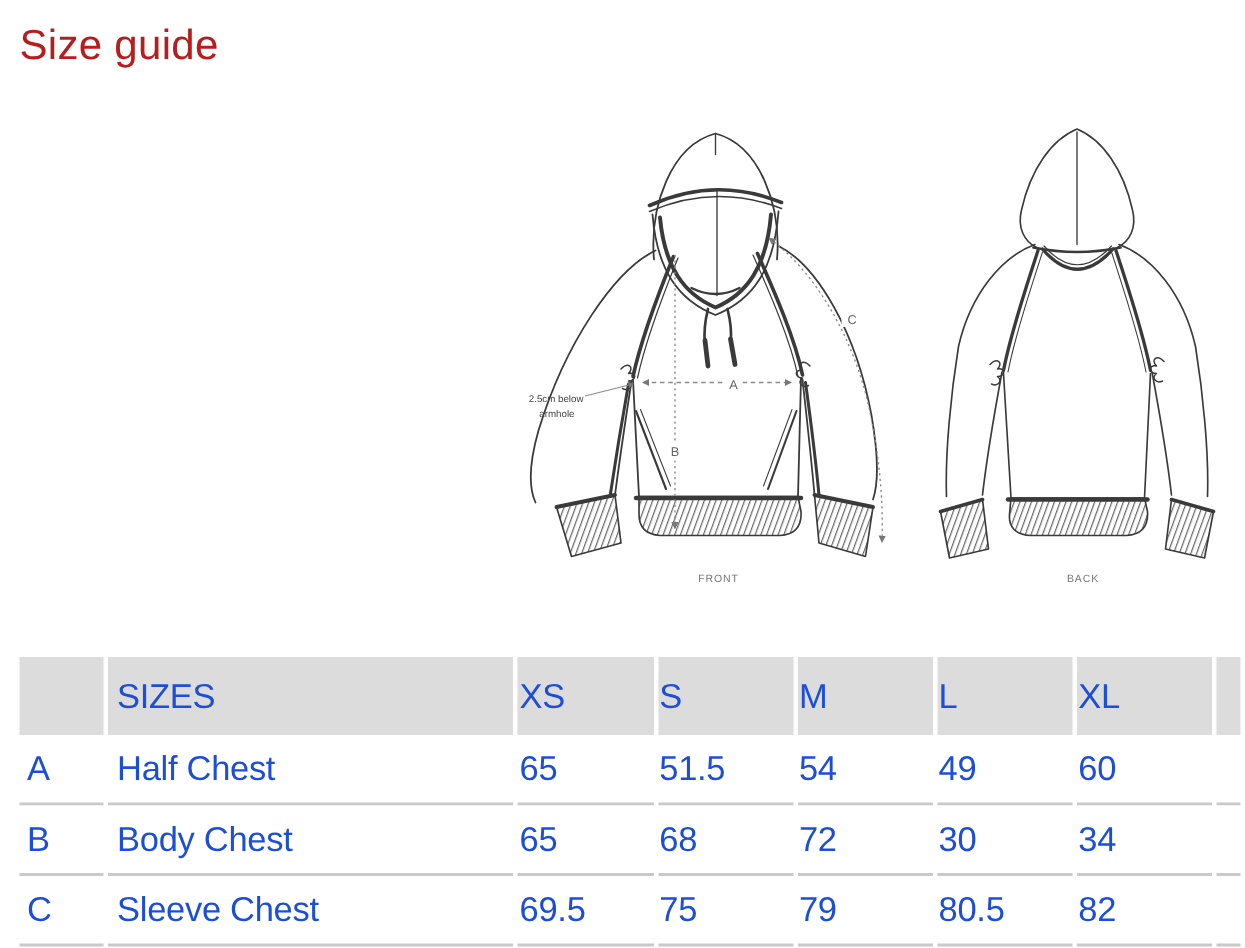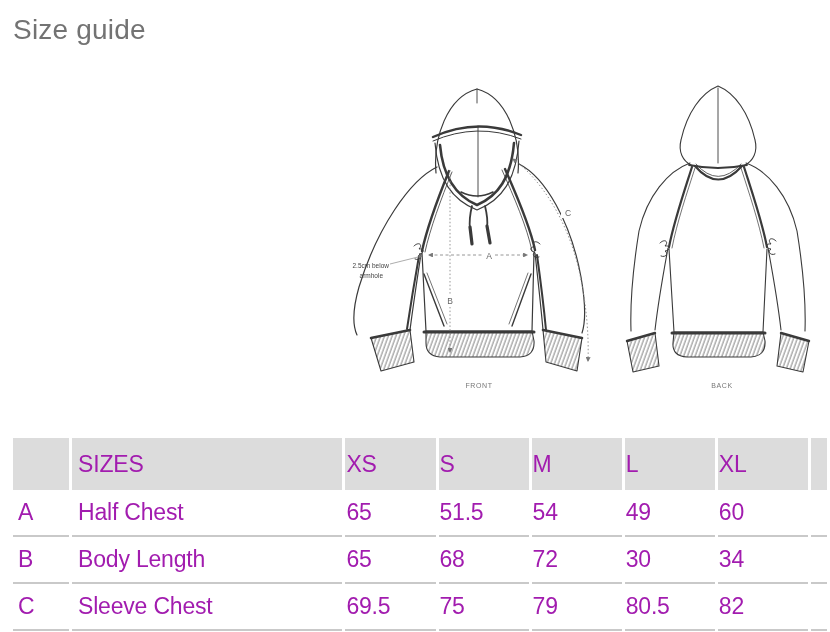--- a/index.html
+++ b/index.html
@@ -1,23 +1,23 @@
 <!DOCTYPE html>
 <html><head>
 <meta charset="utf-8">
 <style>
   html,body{margin:0;padding:0;background:#fff;}
   .page{position:relative;width:830px;height:632px;background:#ffffff;overflow:hidden;
         font-family:"Liberation Sans", sans-serif;color:#1d1d1d;}
   .title{position:absolute;left:13px;top:14px;font-size:28px;font-weight:400;
-         letter-spacing:0.2px;color:#737373;}
+         letter-spacing:0.2px;color:#b91c1c;}
   .diagram{position:absolute;left:330px;top:78px;width:500px;height:322px;}
   .size-table{position:absolute;left:10px;top:438px;width:820px;
               border-collapse:separate;border-spacing:3px 0;table-layout:fixed;
-              font-size:23px;letter-spacing:-0.2px;color:#a21caf;}
+              font-size:23px;letter-spacing:-0.2px;color:#1d4ed8;}
   .size-table th{background:#dcdcdc;height:50px;font-weight:400;}
   .size-table td{height:43px;border-bottom:2px solid #c9c9c9;background:#fff;}
   .col-key{width:56px;} .col-label{width:270px;} .col-size{width:90px;} .col-tail{width:16px;}
   .cell-left{text-align:left;padding-left:6px;}
   .cell-key{text-align:left;padding-left:5px;}
   .cell-center{text-align:left;}
   svg text{font-family:"Liberation Sans", sans-serif;}
 </style>
 </head>
 <body>
@@ -167,21 +167,21 @@
         <td class="cell-left">Half Chest</td>
         <td class="cell-center">65</td>
         <td class="cell-center">51.5</td>
         <td class="cell-center">54</td>
         <td class="cell-center">49</td>
         <td class="cell-center">60</td>
         <td></td>
       </tr>
       <tr>
         <td class="cell-key">B</td>
-        <td class="cell-left">Body Length</td>
+        <td class="cell-left">Body Chest</td>
         <td class="cell-center">65</td>
         <td class="cell-center">68</td>
         <td class="cell-center">72</td>
         <td class="cell-center">30</td>
         <td class="cell-center">34</td>
         <td></td>
       </tr>
       <tr>
         <td class="cell-key">C</td>
         <td class="cell-left">Sleeve Chest</td>

